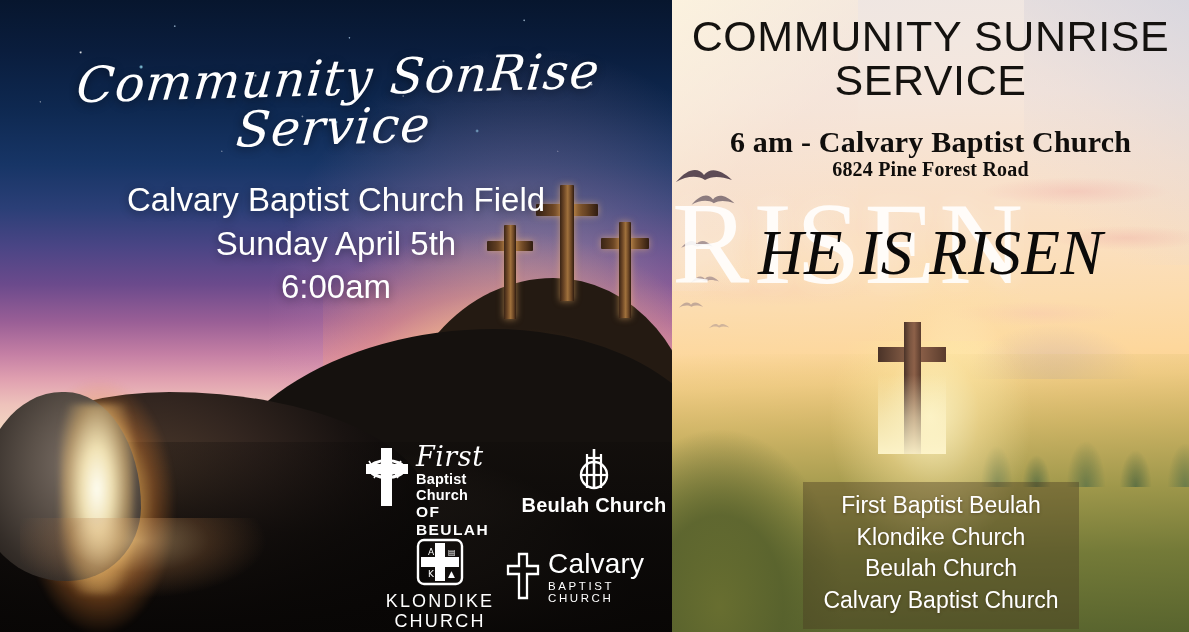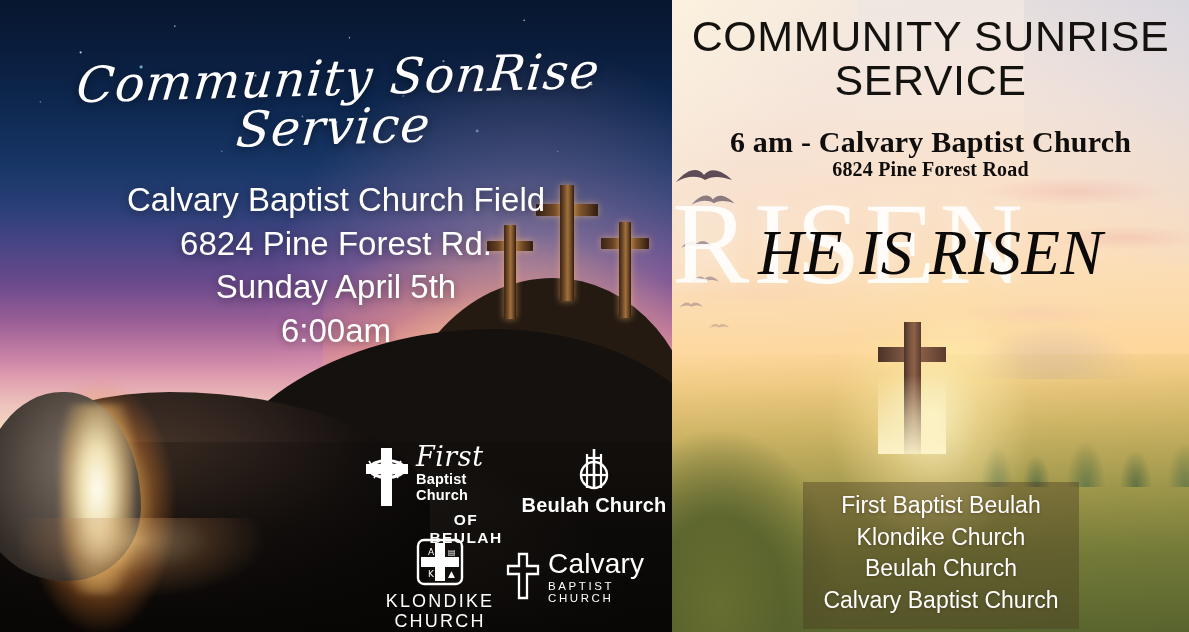--- a/index.html
+++ b/index.html
@@ -91,21 +91,21 @@
 
   
   .logos{position:absolute;left:360px;top:440px;width:312px;height:192px;}
   .logo{position:absolute;color:#fff;}
   .lg-first{left:4px;top:4px;width:152px;}
   .lg-first .mark{position:absolute;left:0;top:2px;width:46px;height:62px;}
   .lg-first .txt{margin-left:52px;}
   .fb-script{font-family:"DejaVu Serif",serif;font-style:italic;font-size:27px;line-height:.95;
     letter-spacing:.5px;}
   .fb-l2{font-size:14.5px;font-weight:bold;letter-spacing:.2px;margin-top:1px;}
-  .fb-l3{font-size:15.5px;font-weight:bold;letter-spacing:1.4px;margin-top:8px;text-align:center;}
+  .fb-l3{font-size:15.5px;font-weight:bold;letter-spacing:1.4px;margin-top:0;}
 
   .lg-beulah{left:160px;top:6px;width:148px;text-align:center;}
   .lg-beulah .mark{margin:0 auto 4px;width:44px;height:44px;}
   .lg-beulah .txt{font-size:20px;font-weight:bold;letter-spacing:.2px;}
 
   .lg-klondike{left:18px;top:96px;width:124px;text-align:center;}
   .lg-klondike .mark{margin:0 auto 3px;width:52px;height:52px;}
   .lg-klondike .txt{font-size:18px;font-weight:400;letter-spacing:2.2px;line-height:1.12;}
 
   .lg-calvary{left:146px;top:110px;width:166px;}
@@ -223,21 +223,20 @@
     <div class="lp-ground"></div>
     <div class="lp-darkmass"></div>
     <div class="lp-tomblight"></div>
     <div class="lp-boulder"></div>
     <div class="lp-tombcore"></div>
     <div class="lp-tombrubble"></div>
 
     <div class="lp-text">
       <div class="lp-script">Community SonRise Service</div>
       <div class="lp-line lp-l1">Calvary Baptist Church Field</div>
-      <div class="lp-line">6824 Pine Forest Rd.</div>
       <div class="lp-line">Sunday April 5th</div>
       <div class="lp-line">6:00am</div>
     </div>
 
     <div class="logos">
 
       <div class="logo lg-first">
         <div class="mark">
           <svg viewBox="0 0 46 62" width="46" height="62">
             <rect x="17" y="2" width="11" height="58" fill="#fff"></rect>

